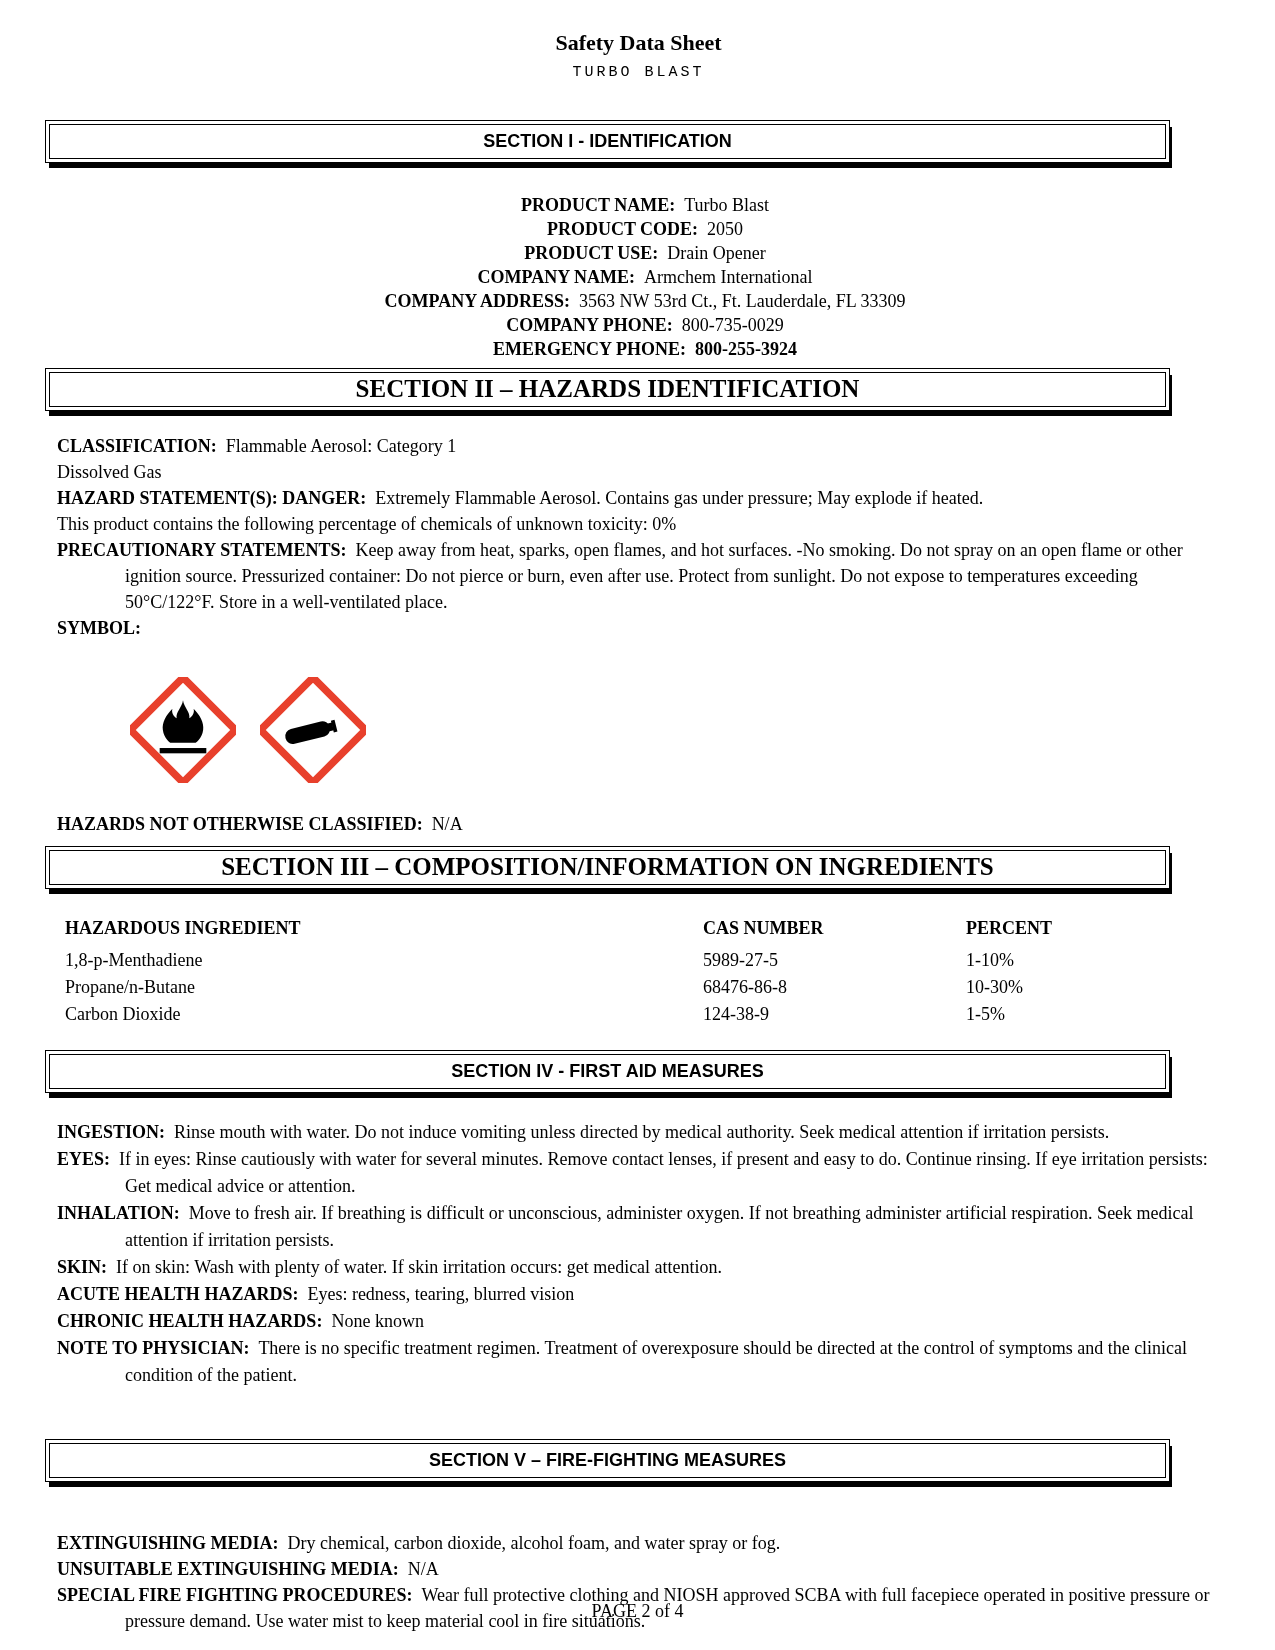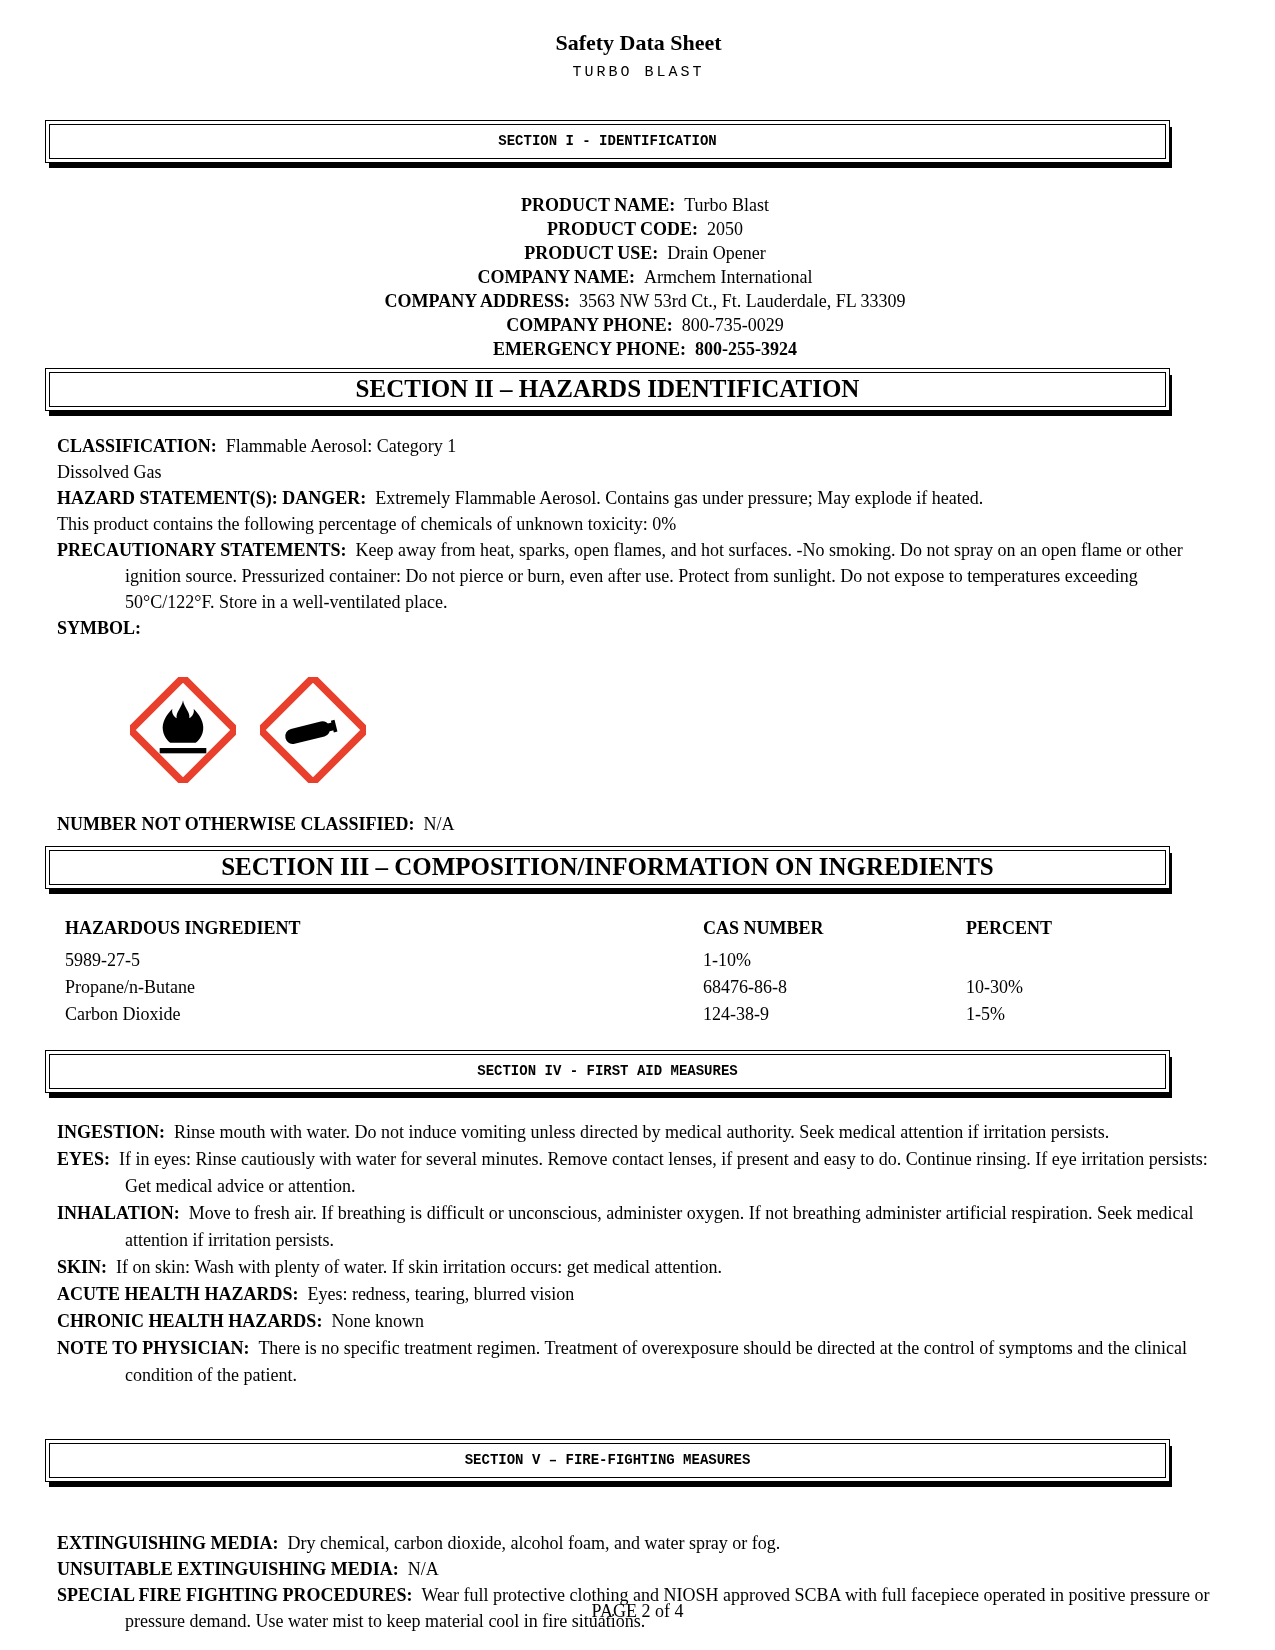--- a/index.html
+++ b/index.html
@@ -36,21 +36,21 @@
     margin: 0 50px 0 -12px;
     box-shadow: 3px 6px 0 -1px #000;
     background: #fff;
   }
   .section-box-inner {
     border: 1px solid #000;
     text-align: center;
     font-weight: bold;
     padding: 3px 0 4px 0;
   }
-  .head-sans { font-family: Liberation Mono, monospace; font-size: 14px; }
+  .head-sans { font-family: Liberation Sans, sans-serif; font-size: 18px; }
   .head-serif { font-family: "Liberation Serif", serif; font-size: 25px; }
   .box-1 { margin-top: 34px; }
   .box-2 { margin-top: 7px; }
   .box-3 { margin-top: 9px; }
   .box-4 { margin-top: 22px; }
   .box-5 { margin-top: 50px; }
   
   .lbl { font-weight: bold; }
   .lbl::after { content: "\00a0\00a0"; }
   .bold { font-weight: bold; }
@@ -127,33 +127,34 @@
     <svg class="picto" viewBox="0 0 100 100">
       <rect x="15" y="15" width="70" height="70" transform="rotate(45 50 50)" fill="#ffffff" stroke="#e8402c" stroke-width="7"></rect>
       <g transform="rotate(-14 50 50)">
         <rect x="23" y="44" width="43" height="14.5" rx="7" fill="#000000"></rect>
         <rect x="64" y="47.5" width="5" height="7.5" fill="#000000"></rect>
         <rect x="68.5" y="45.5" width="3.5" height="11.5" fill="#000000"></rect>
       </g>
     </svg>
   </div>
 
-  <div class="hnoc"><span class="lbl">NUMBER NOT OTHERWISE CLASSIFIED:</span><span>N/A</span></div>
+  <div class="hnoc"><span class="lbl">HAZARDS NOT OTHERWISE CLASSIFIED:</span><span>N/A</span></div>
 
   <div class="section-box box-3">
     <div class="section-box-inner head-serif">SECTION III – COMPOSITION/INFORMATION ON INGREDIENTS</div>
   </div>
 
   <div class="ing-table">
     <div class="ing-row ing-head">
       <div>HAZARDOUS INGREDIENT</div>
       <div>CAS NUMBER</div>
       <div>PERCENT</div>
     </div>
     <div class="ing-row">
+      <div>1,8-p-Menthadiene</div>
       <div>5989-27-5</div>
       <div>1-10%</div>
     </div>
     <div class="ing-row">
       <div>Propane/n-Butane</div>
       <div>68476-86-8</div>
       <div>10-30%</div>
     </div>
     <div class="ing-row">
       <div>Carbon Dioxide</div>

